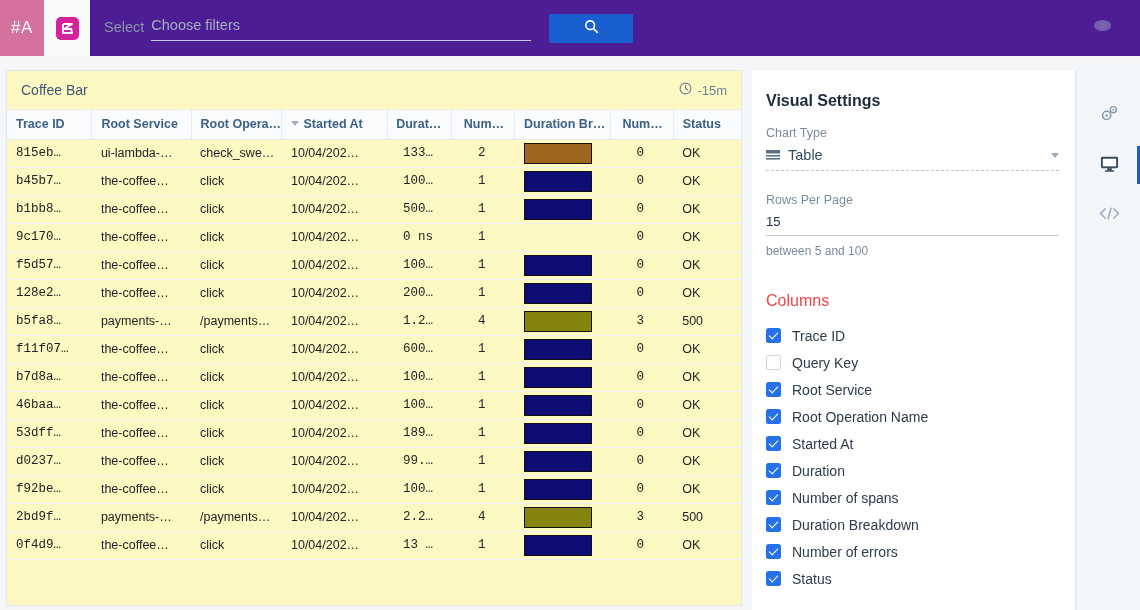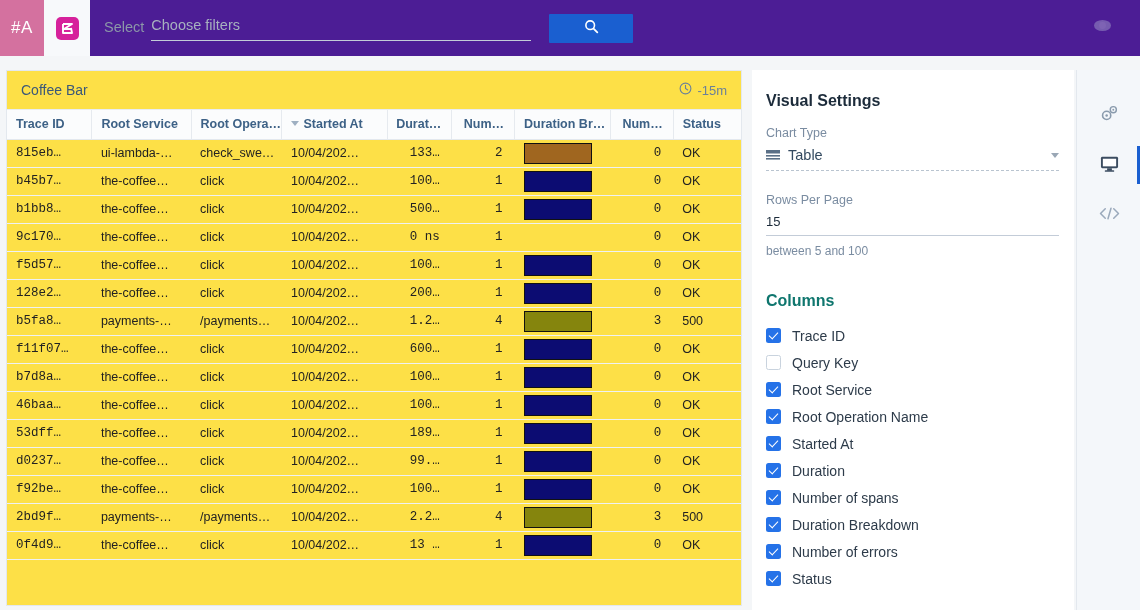--- a/index.html
+++ b/index.html
@@ -50,21 +50,21 @@
   }
   .search-btn {
     width: 84px; height: 29px; background: #1a5fd0; border: none;
     margin: 0 28px 0 18px; border-radius: 1px;
     display: flex; align-items: center; justify-content: center; cursor: pointer;
   }
 
   
   .panel {
     position: absolute; left: 6px; top: 70px; width: 736px; height: 536px;
-    background: #fde047; border: 1px solid #e3e8ee;
+    background: #fef9c3; border: 1px solid #e3e8ee;
   }
   .panel-head {
     height: 39px; display: flex; align-items: center;
     padding: 0 14px 0 14px; border-bottom: 1px solid #e8ecf1;
     justify-content: space-between;
   }
   .panel-title { color: #3b5878; font-size: 14px; }
   .panel-time {
     display: flex; align-items: center; gap: 5px;
     color: #6b8099; font-size: 13px;
@@ -85,21 +85,21 @@
     display: inline-block; width: 0; height: 0; vertical-align: middle;
     border-left: 4.5px solid transparent; border-right: 4.5px solid transparent;
     border-top: 5px solid #9fb0c2; margin-right: 4px; margin-bottom: 2px;
   }
   table.traces tbody td {
     height: 28px; font-size: 12.5px; color: #222;
     border-bottom: 1px solid #eef1f4;
     padding-left: 9px; white-space: nowrap; overflow: hidden;
   }
   td.mono { font-family: "Liberation Mono", monospace; font-size: 12px; }
-  td.num  { text-align: right; padding-right: 12px; padding-left: 3px;
+  td.num  { text-align: center; padding-right: 12px; padding-left: 3px;
             font-family: "Liberation Mono", monospace; font-size: 12px; }
   td.statuscell { text-align: left; padding-left: 10px; font-size: 12.5px; }
   td.bar-cell { padding: 0 0 0 4px; }
   .bar { height: 21px; width: 68px; border: 1px solid #111; }
 
   
   .settings {
     position: absolute; left: 752px; top: 70px; width: 322px; height: 540px;
     background: #ffffff; padding: 22px 0 0 14px;
   }
@@ -126,21 +126,21 @@
     width: 0; height: 0; border-left: 4.5px solid transparent;
     border-right: 4.5px solid transparent; border-top: 5px solid #9aa7b5;
   }
   .num-field {
     width: 293px; border-bottom: 1px solid #c3ccd8; padding-bottom: 6px;
     font-size: 13px; color: #1c2b3a; cursor: text;
   }
   .hint { font-size: 12px; color: #7a8ca1; margin-top: 8px; }
 
   .cols-title {
-    font-size: 16px; color: #0f766e; font-weight: bold; margin: 34px 0 12px 0;
+    font-size: 16px; color: #ef4444; font-weight: normal; margin: 34px 0 12px 0;
   }
   .cb-row {
     display: flex; align-items: center; height: 27px; cursor: pointer;
   }
   .cb {
     width: 15px; height: 15px; border-radius: 2.5px; flex: 0 0 auto;
     margin-right: 11px; position: relative;
   }
   .cb.on  { background: #2572e8; }
   .cb.off { background: #ffffff; border: 1.6px solid #c9d3de; }

